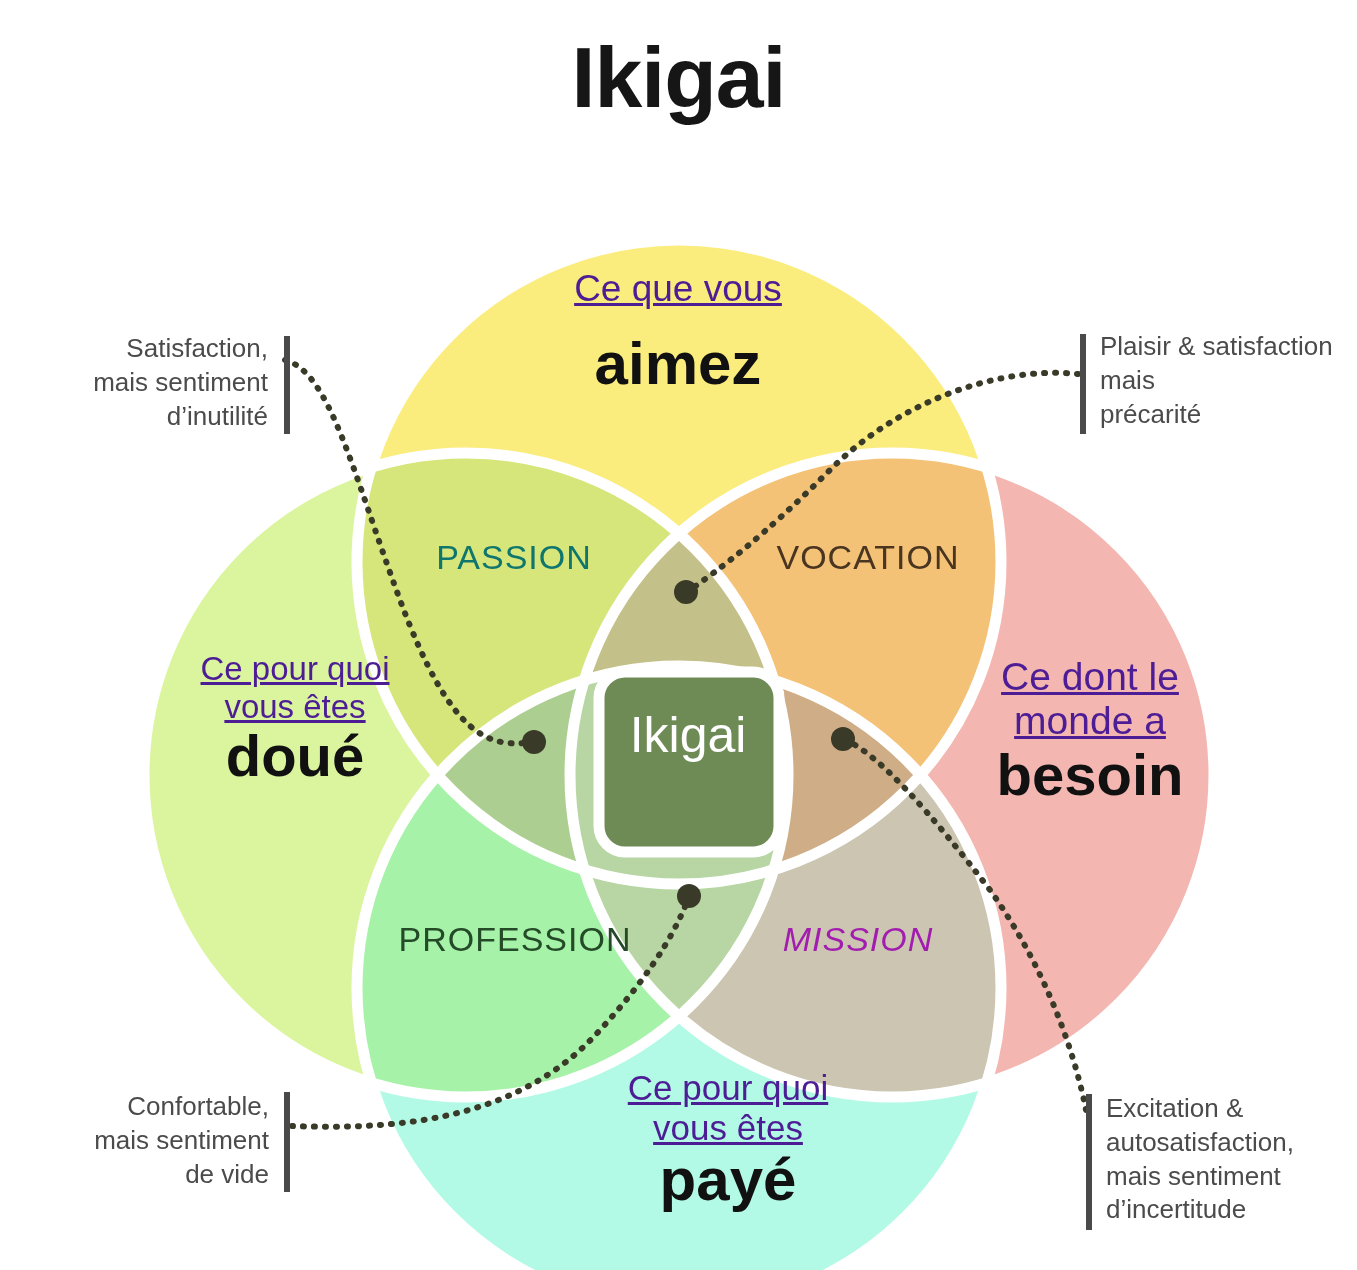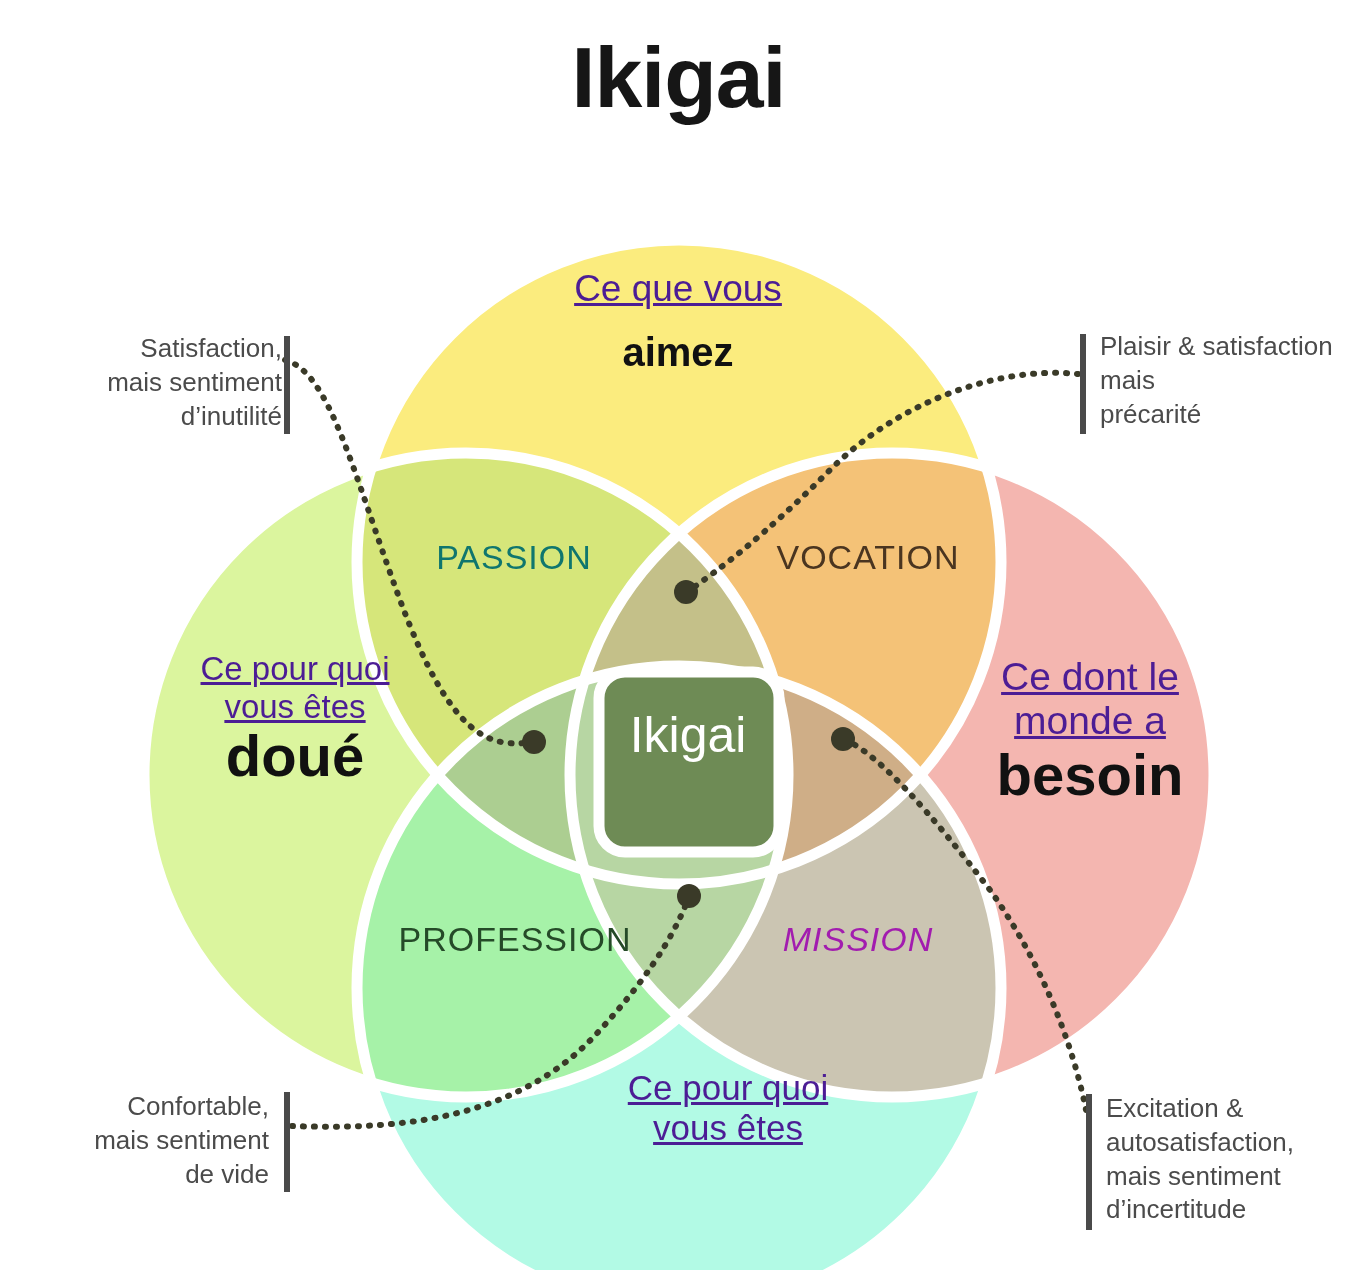--- a/index.html
+++ b/index.html
@@ -22,21 +22,21 @@
   
   #venn{position:absolute;left:0;top:0;width:1357px;height:1270px;}
 
   
   .lbl{position:absolute;text-align:center;line-height:1.14;}
   .lbl .small{display:block;font-size:35px;font-weight:400;color:#4c1d95;text-decoration:underline;}
   .lbl .big{display:block;font-size:58px;font-weight:bold;color:#111;margin-top:-2px;}
 
   #lbl-top{left:428px;top:268px;width:500px;}
   #lbl-top .small{font-size:37px;}
-  #lbl-top .big{font-size:40px;margin-top:20px;}
+  #lbl-top .big{font-size:60px;margin-top:20px;}
 
   #lbl-left{left:115px;top:650px;width:360px;}
   #lbl-left .small{font-size:33px;}
   #lbl-left .big{font-size:58px;}
 
   #lbl-right{left:910px;top:655px;width:360px;}
   #lbl-right .small{font-size:39px;}
   #lbl-right .big{font-size:58px;}
 
   #lbl-bottom{left:528px;top:1068px;width:400px;}
@@ -59,21 +59,21 @@
     letter-spacing:0px;
   }
 
   
   .ann{position:absolute;font-size:26px;line-height:1.3;color:#4b4b4b;}
   .ann .bar{position:absolute;width:6px;background:#4a4a4a;}
   .ann .txt{white-space:pre-line;}
 
   #ann-tl{left:60px;top:332px;width:230px;text-align:right;}
   #ann-tl .bar{right:0;top:4px;height:98px;}
-  #ann-tl .txt{display:block;padding-right:8px;}
+  #ann-tl .txt{display:block;padding-right:22px;}
 
   #ann-tr{left:1080px;top:330px;width:280px;text-align:left;}
   #ann-tr .bar{left:0;top:4px;height:100px;}
   #ann-tr .txt{display:block;padding-left:20px;}
 
   #ann-bl{left:60px;top:1090px;width:230px;text-align:right;}
   #ann-bl .bar{right:0;top:2px;height:100px;}
   #ann-bl .txt{display:block;padding-right:21px;}
 
   #ann-br{left:1086px;top:1092px;width:272px;text-align:left;}
@@ -190,20 +190,21 @@
 
   <div class="lbl" id="lbl-right">
     <span class="small">Ce dont le</span>
     <span class="small">monde a</span>
     <span class="big">besoin</span>
   </div>
 
   <div class="lbl" id="lbl-bottom">
     <span class="small">Ce pour quoi</span>
     <span class="small">vous êtes</span>
+    <span class="big">payé</span>
   </div>
 
   <div class="inter" id="inter-passion">PASSION</div>
   <div class="inter" id="inter-profession">PROFESSION</div>
   <div class="inter" id="inter-vocation">VOCATION</div>
   <div class="inter" id="inter-mission">MISSION</div>
 
   <div id="center-word">Ikigai</div>
 
   <div class="ann" id="ann-tl">

